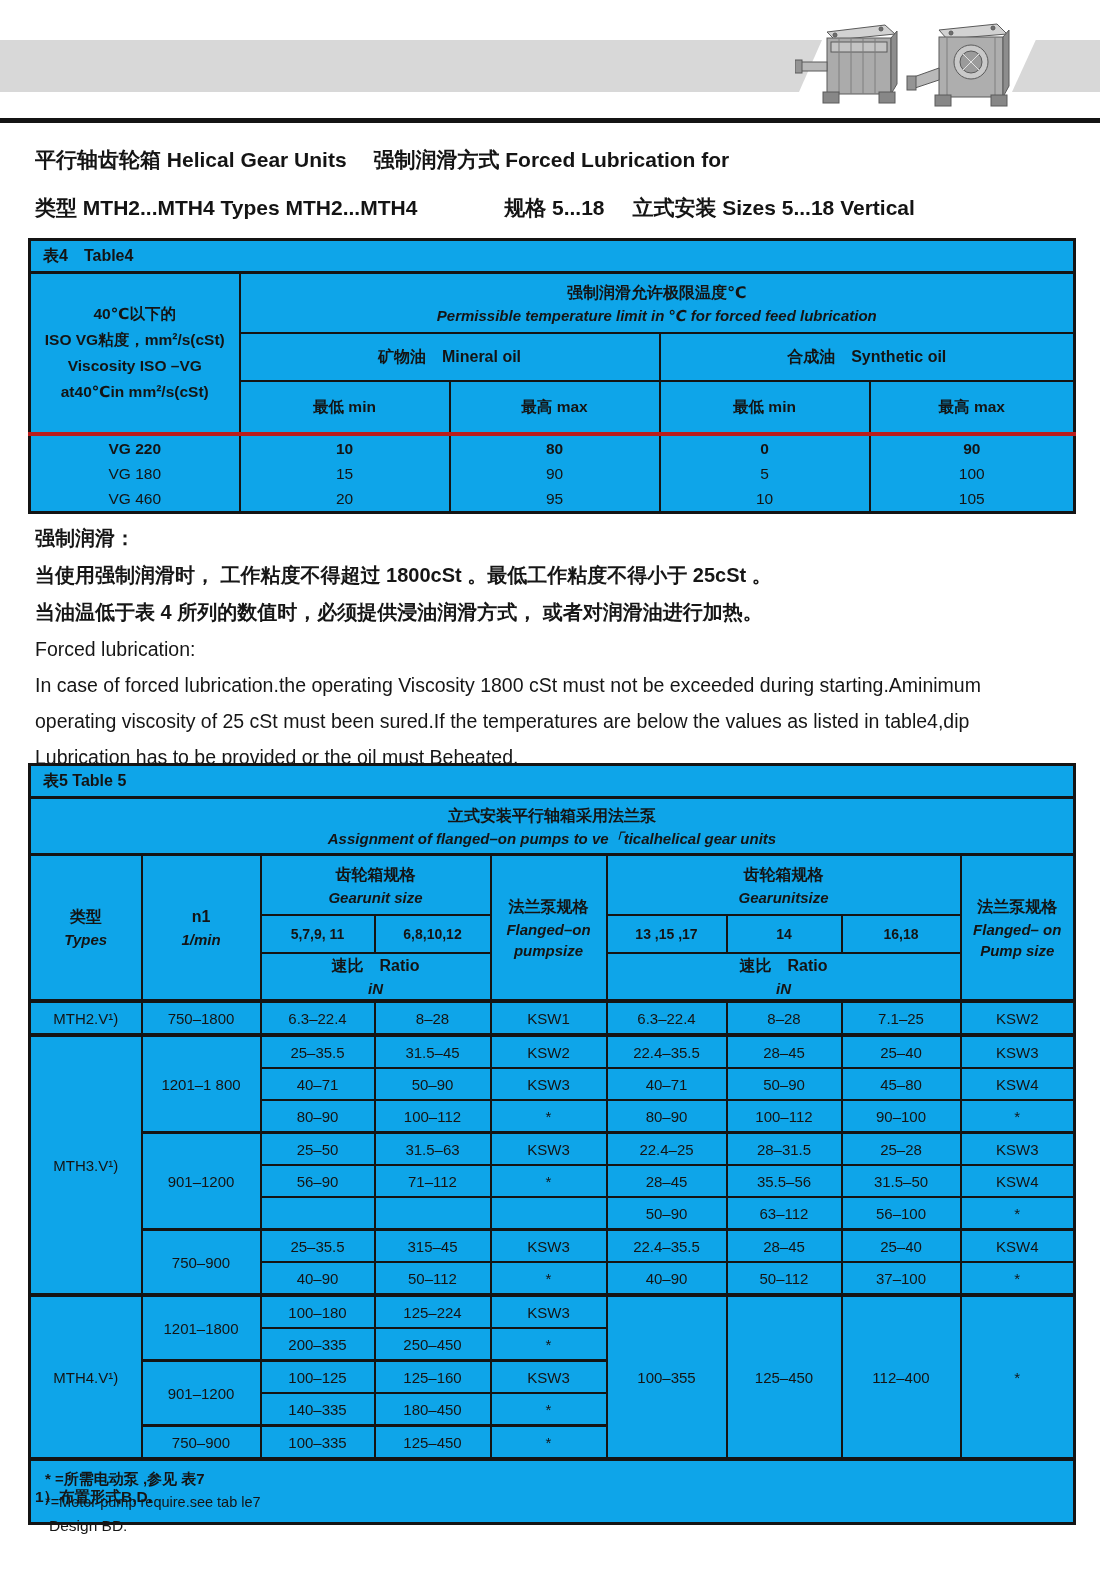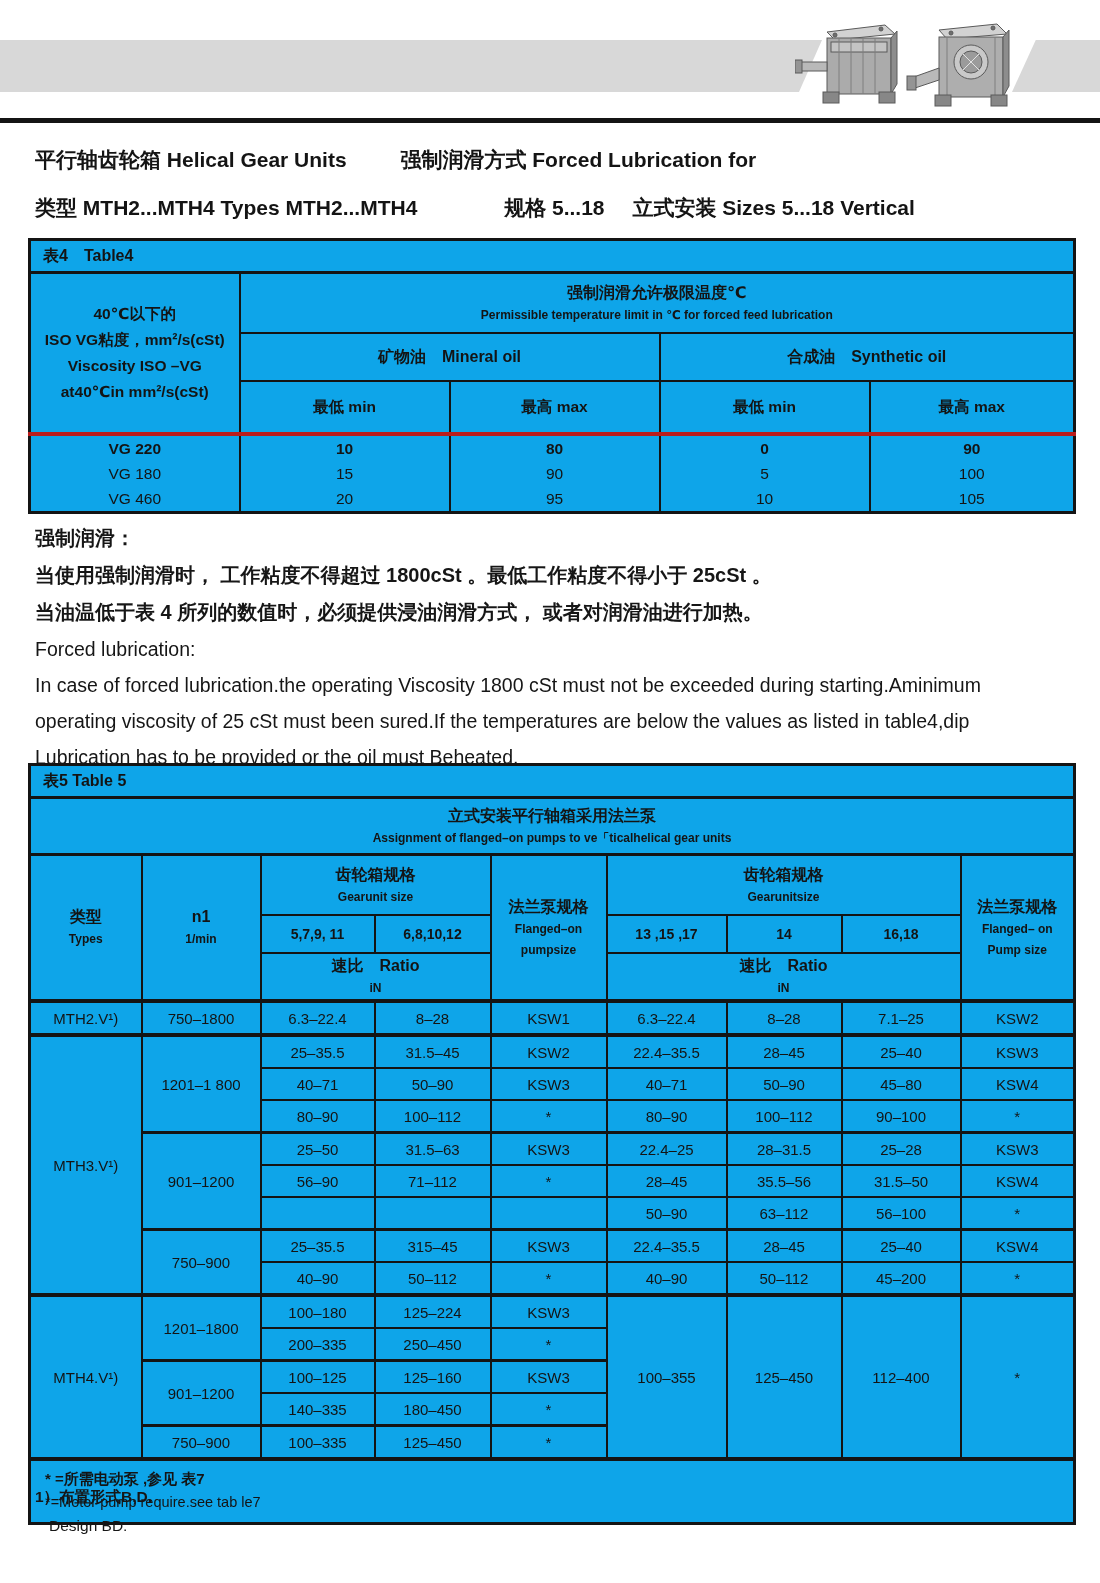--- a/index.html
+++ b/index.html
@@ -15,29 +15,29 @@
     font-weight:900;font-style:italic;letter-spacing:1px;color:#2d2825;white-space:nowrap;}
   .gearbox{position:absolute;top:16px;}
   .gb1{left:795px;}
   .gb2{left:905px;}
   .top-rule{position:absolute;top:118px;left:0;width:1100px;height:5px;background:#141414;}
 
   
   .doc-titles{position:absolute;top:146px;left:35px;width:1045px;font-weight:bold;font-size:21px;color:#141414;}
   .doc-titles .line{white-space:nowrap;}
   .doc-titles .line1{margin-bottom:20px;}
-  .gap44{margin-left:48px;} .gap58{margin-left:81px;} .gap22{margin-left:22px;}
+  .gap44{margin-left:21px;} .gap58{margin-left:81px;} .gap22{margin-left:22px;}
 
   
   table{border-collapse:collapse;table-layout:fixed;background:#0ea5e9;}
   td{border:2px solid #141414;text-align:center;vertical-align:middle;padding:0;font-size:15.5px;color:#141414;overflow:hidden;}
   .cap-row td{text-align:left;font-weight:bold;font-size:16px;padding:3px 0 3px 12px;height:24px;
     border-bottom:3px solid #141414;}
   .cn{font-size:16px;font-weight:bold;line-height:24px;}
-  .en{font-size:12px;font-weight:bold;line-height:21px;}
+  .en{font-size:15px;font-weight:bold;line-height:21px;font-style:italic;}
   .thick-top td{border-top:4px solid #141414;}
   .group-top td{border-top:3px solid #141414;}
 
   
   .t4{position:absolute;top:238px;left:28px;width:1045px;border:3px solid #141414;}
   .t4 .hd-left div{font-weight:bold;font-size:15.5px;line-height:26px;}
   .t4 .rowA td{height:58px;}
   .t4 .rowB td{height:46px;}
   .t4 .rowC td{height:50px;font-weight:bold;}
   .t4 tr.data td{border-top:0;border-bottom:0;height:25px;font-size:15.5px;}
@@ -338,21 +338,21 @@
       <td>28–45</td>
       <td>25–40</td>
       <td>KSW4</td>
     </tr>
     <tr class="d">
       <td>40–90</td>
       <td>50–112</td>
       <td>*</td>
       <td>40–90</td>
       <td>50–112</td>
-      <td>45–200</td>
+      <td>37–100</td>
       <td>*</td>
     </tr>
     <tr class="d thick-top">
       <td rowspan="5">MTH4.V¹)</td>
       <td rowspan="2">1201–1800</td>
       <td>100–180</td>
       <td>125–224</td>
       <td>KSW3</td>
       <td rowspan="5">100–355</td>
       <td rowspan="5">125–450</td>

